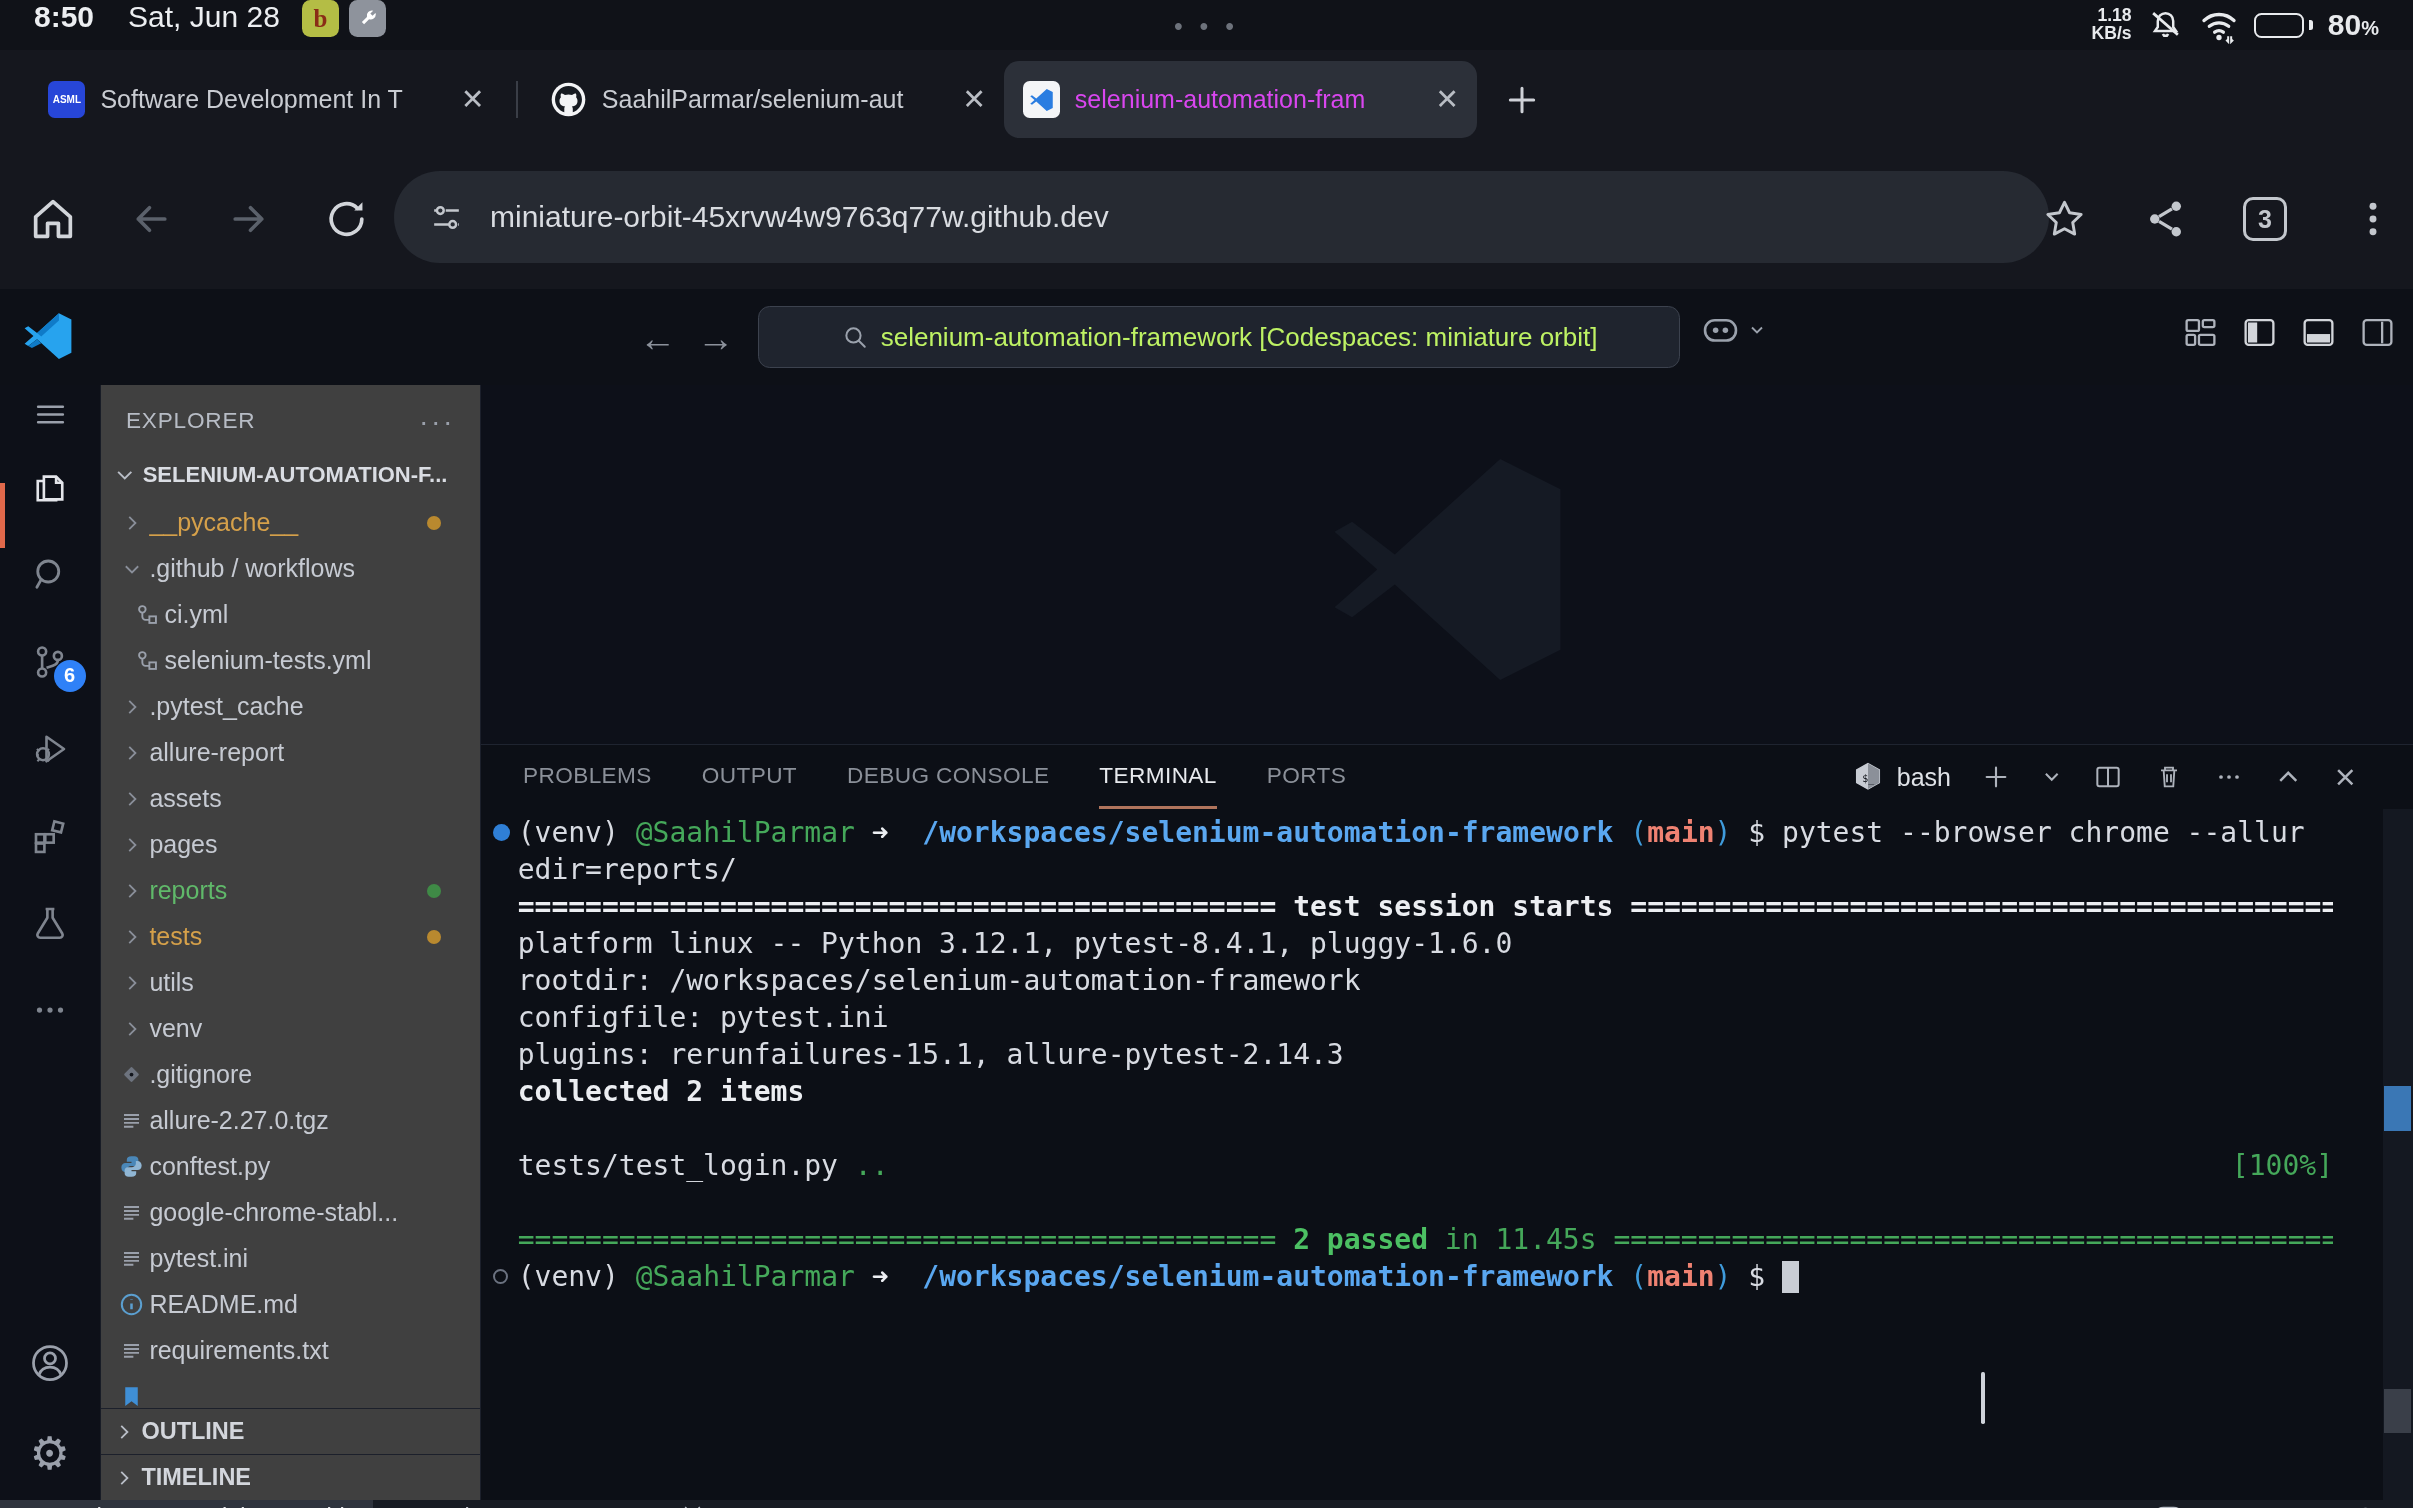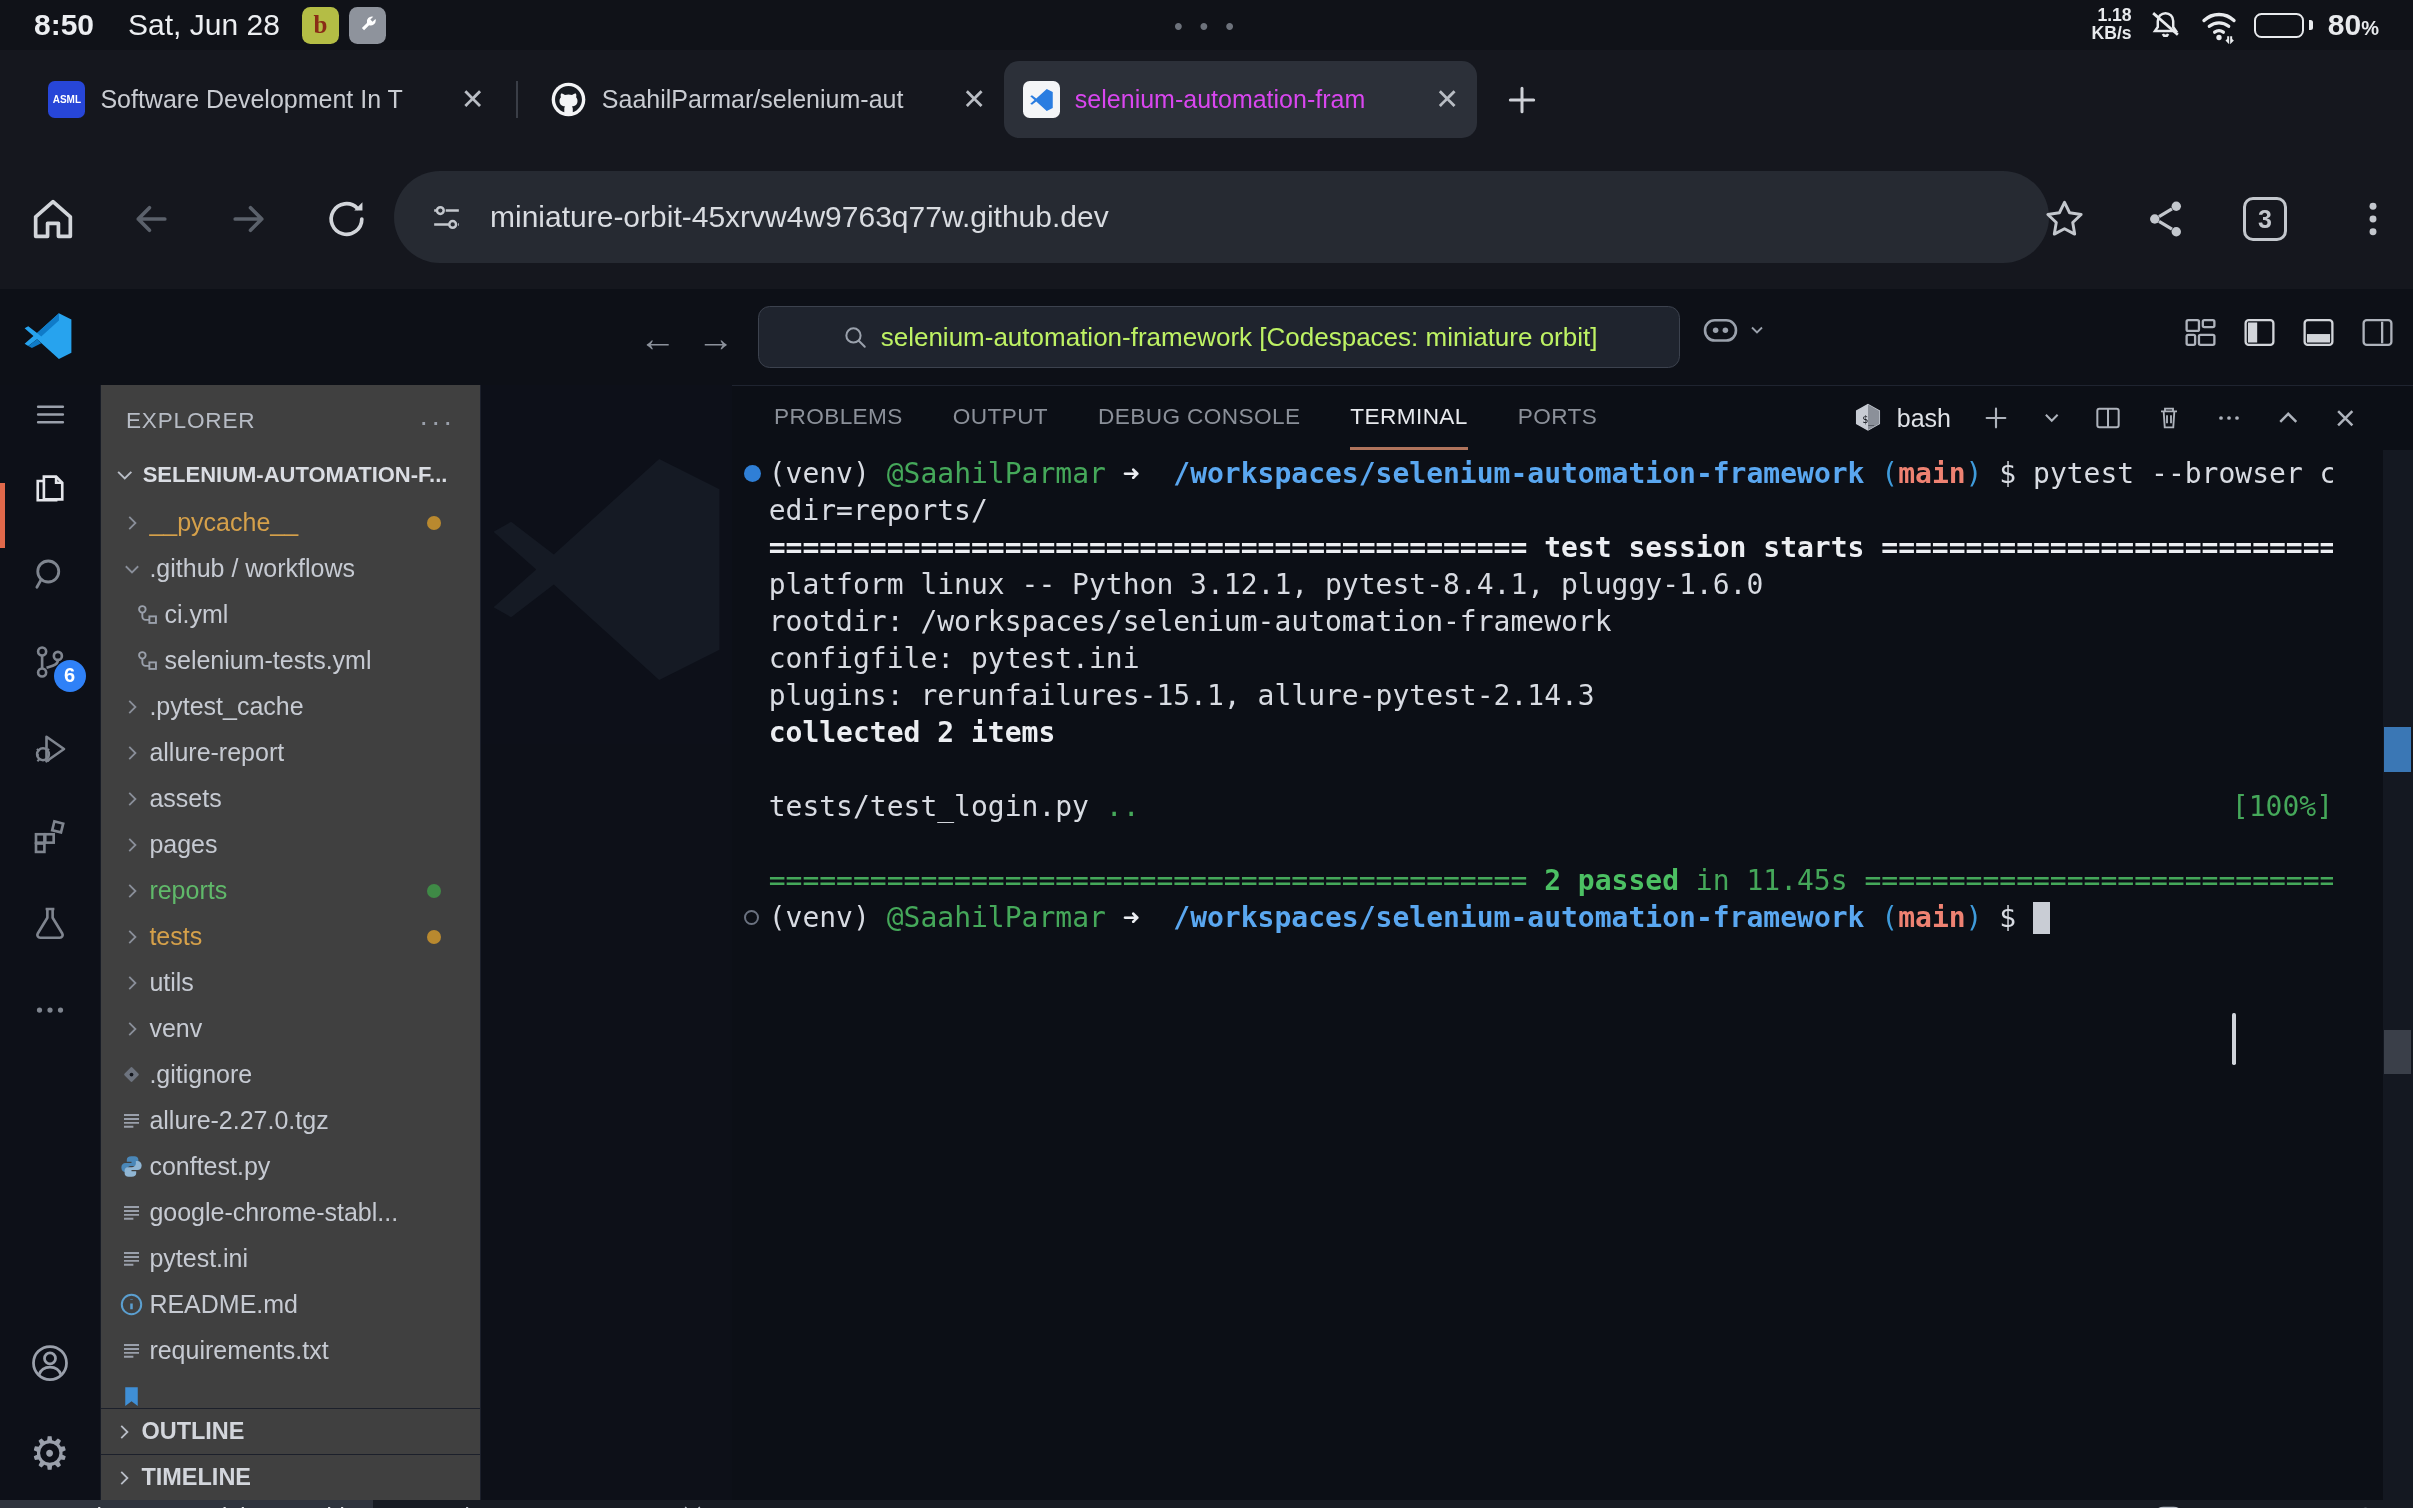--- a/index.html
+++ b/index.html
@@ -1,21 +1,21 @@
 <!DOCTYPE html>
 <html style="font-size:13.4px"><head>
 <meta charset="utf-8">
 <style>
   *{margin:0;padding:0;box-sizing:border-box}
   html,body{width:2413px;height:1508px;overflow:hidden;background:#0a0c12;
     font-family:"Liberation Sans",sans-serif;color:#d4d7dd;-webkit-font-smoothing:antialiased}
   svg{display:block}
 
   
-  .os-bar{height:50px;background:#101218;display:flex;align-items:center;padding:0 34px;position:relative}
+  .os-bar{height:50px;background:#101218;display:flex;padding:0 34px;position:relative}
   .os-time{font-size:30px;font-weight:700;color:#eceef1}
   .os-date{font-size:30px;font-weight:500;color:#eceef1;margin-left:34px}
   .os-apps{display:flex;gap:10px;margin-left:22px}
   .os-app{width:37px;height:37px;border-radius:8.4px;display:flex;align-items:center;justify-content:center}
   .os-app.b{background:#b4bd45;color:#8a2c16;font-weight:700;font-size:25px;font-family:"Liberation Serif",serif}
   .os-app.wr{background:#8e939c}
   .os-dots{position:absolute;left:50%;top:11.7px;transform:translateX(-50%);color:#6d727b;font-size:25px;letter-spacing:5px}
   .os-right{margin-left:auto;display:flex;align-items:center;gap:15px}
   .net{font-size:17.6px;font-weight:700;line-height:17.6px;text-align:right;color:#e8eaed}
   .batt{display:flex;align-items:center;gap:5px}
@@ -73,21 +73,21 @@
   .tree{flex:1;overflow:hidden}
   .tree-row{height:46px;display:flex;align-items:center;padding-left:13.4px;font-size:25px;color:#c6cad2;white-space:nowrap}
   .tree-row.lvl2{padding-left:28.5px}
   .tw{width:35px;flex:0 0 35px;display:flex;align-items:center;justify-content:center}
   .lab.mod{color:#d5a04a}.lab.unt{color:#60b96a}
   .gitdot{width:14.2px;height:14.2px;border-radius:50%;margin-left:auto;margin-right:39px}
   .gitdot.mod{background:#b9892f}.gitdot.unt{background:#3f8a46}
   .sb-section{height:46px;display:flex;align-items:center;gap:6.7px;padding-left:11.7px;border-top:1.7px solid #1c202b;
     font-weight:700;font-size:23.5px;color:#d3d6dc}
 
-  .content{flex:1;display:flex;flex-direction:row;position:relative}
+  .content{flex:1;display:flex;flex-direction:column;position:relative}
   .editor{height:359px;background:#0d1019;display:flex;align-items:center;justify-content:center}
   .panel{flex:1;border-top:1.7px solid #1f2430;display:flex;flex-direction:column;background:#0c0f16;position:relative}
   .panel-tabs{height:64px;display:flex;align-items:center;padding-left:42px;gap:50px}
   .ptab{font-size:22.6px;letter-spacing:0.4px;color:#8b9099;height:64px;display:flex;align-items:center;border-bottom:3.4px solid transparent}
   .ptab.active{color:#e8eaee;border-bottom-color:#b0745c}
   .pt-actions{margin-left:auto;display:flex;align-items:center;gap:28.5px;padding-right:54px;color:#aeb3bc}
   .pt-shell{display:flex;align-items:center;gap:11.7px;font-size:25px;color:#dfe2e7}
 
   .term-wrap{flex:1;position:relative;font-family:"DejaVu Sans Mono",monospace;font-size:28px}
   .term{position:absolute;left:11.7px;right:80px;top:5px}

